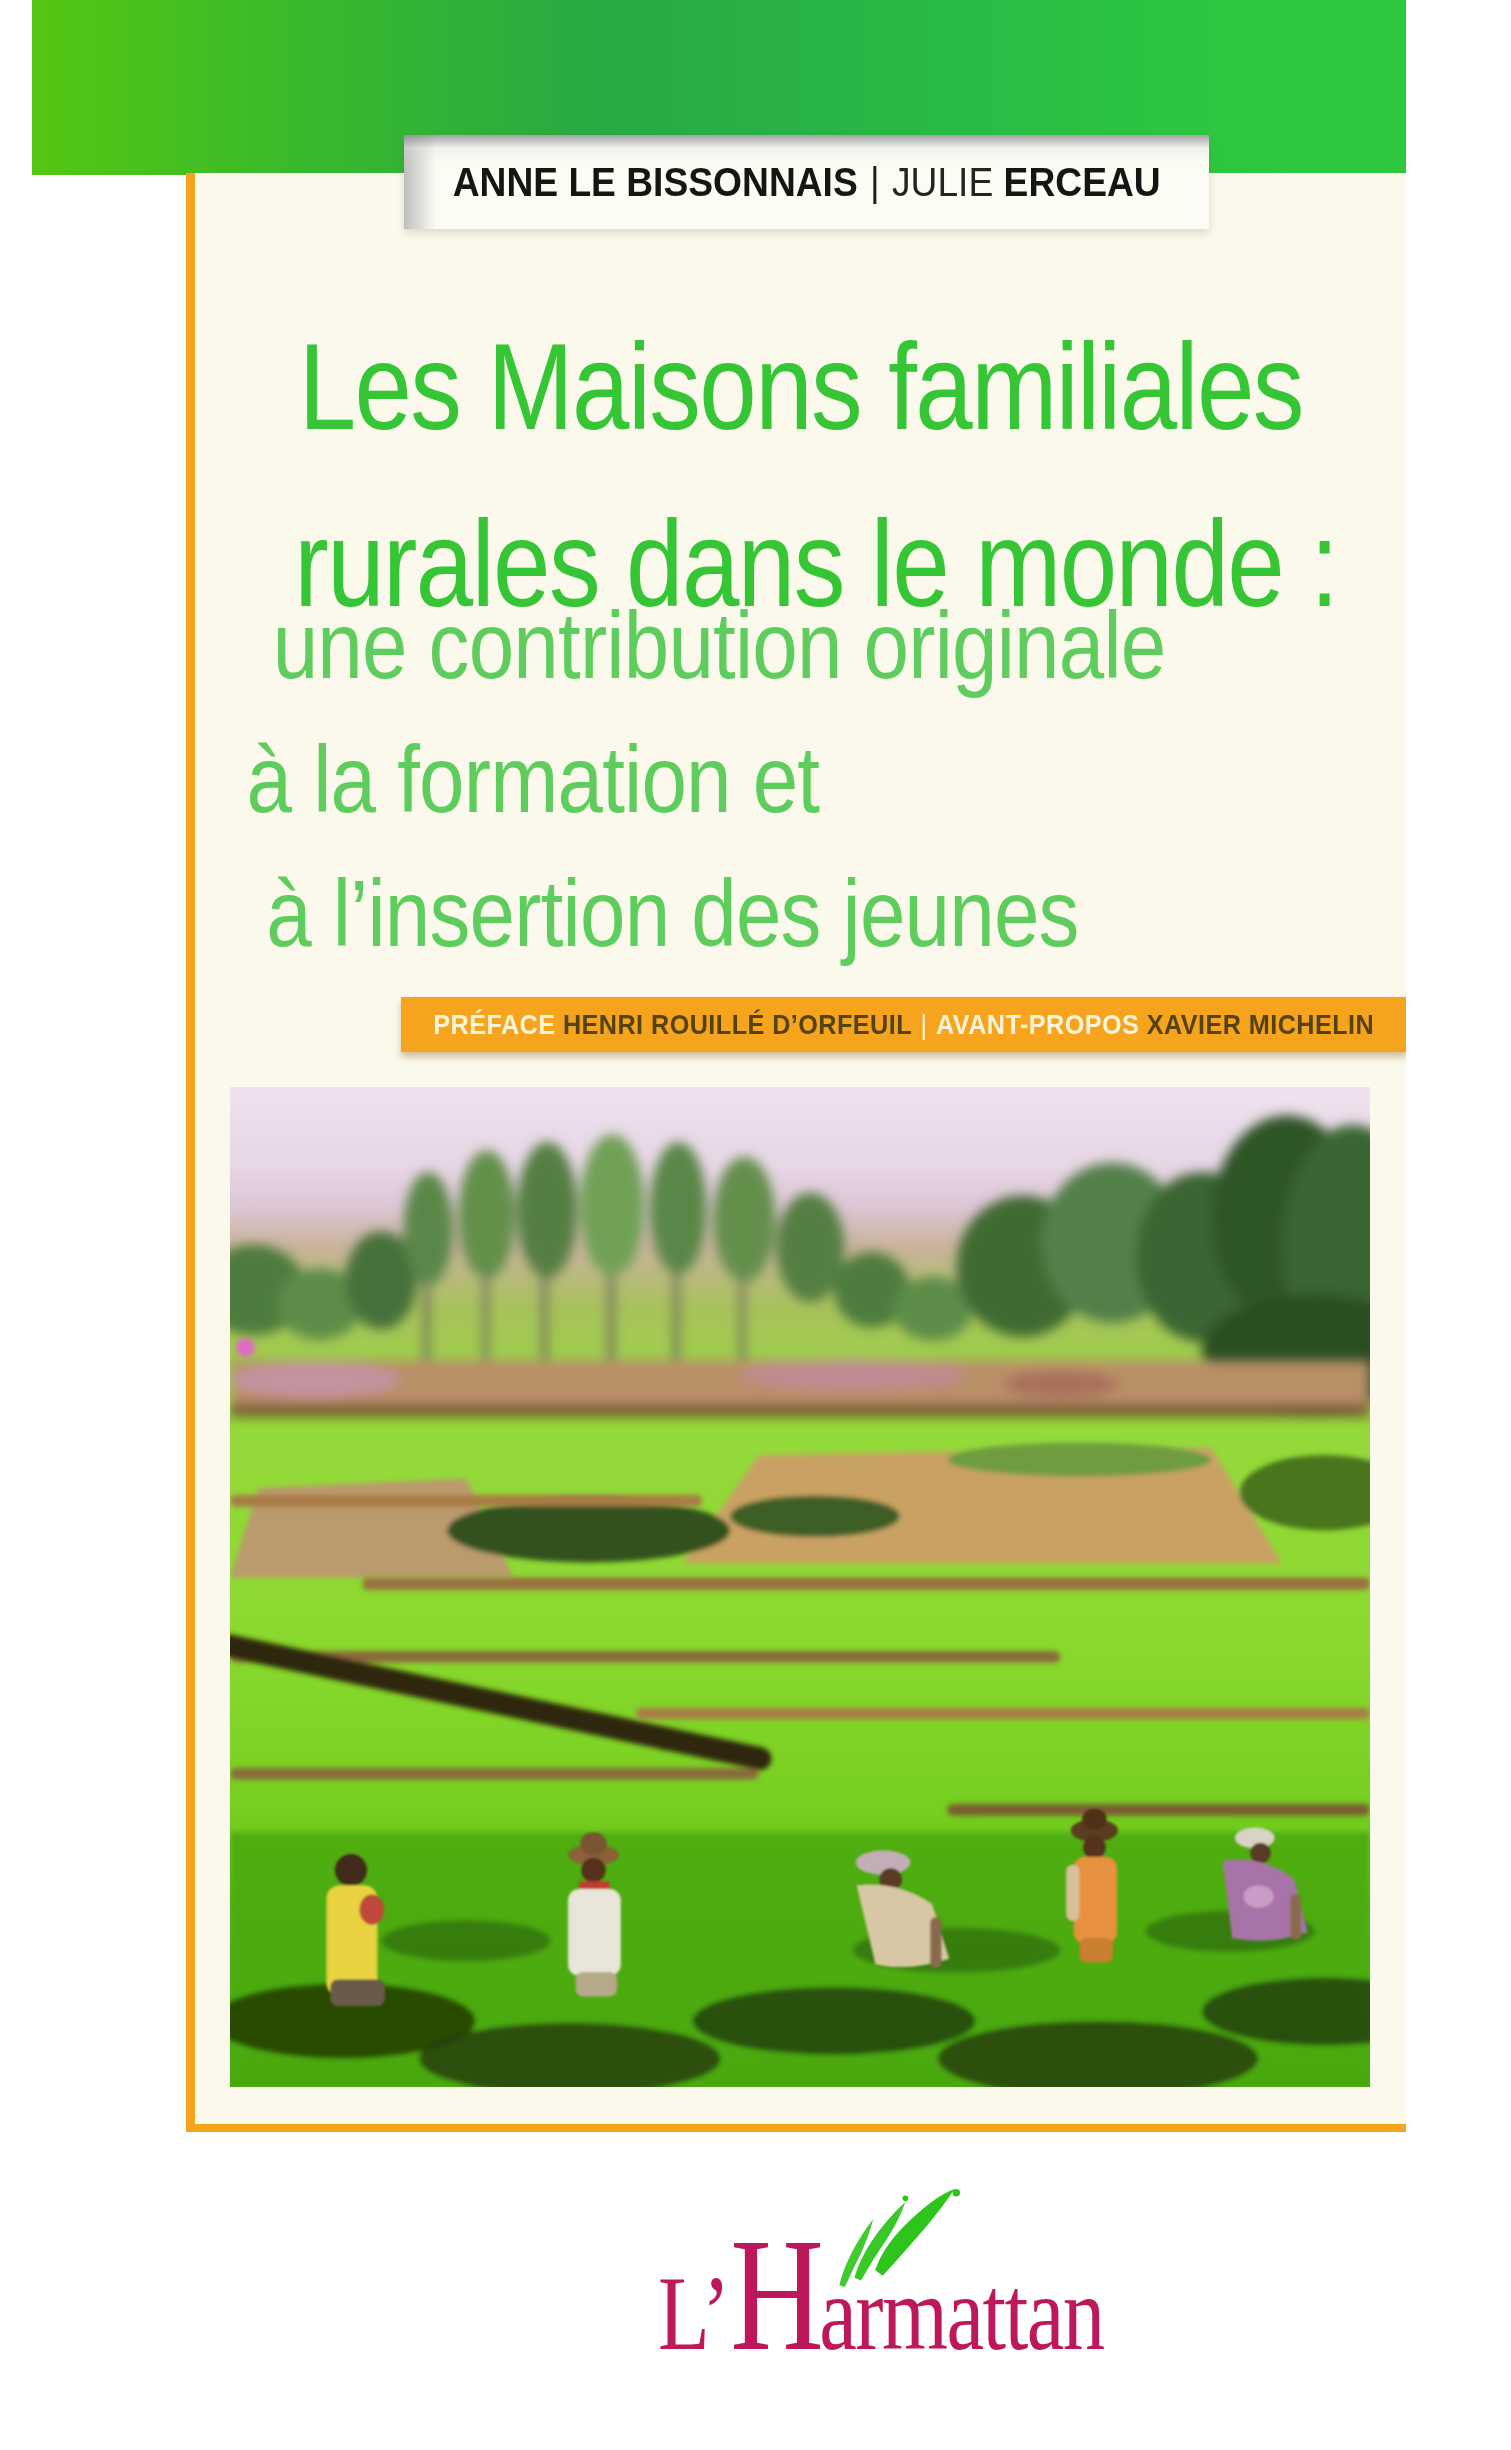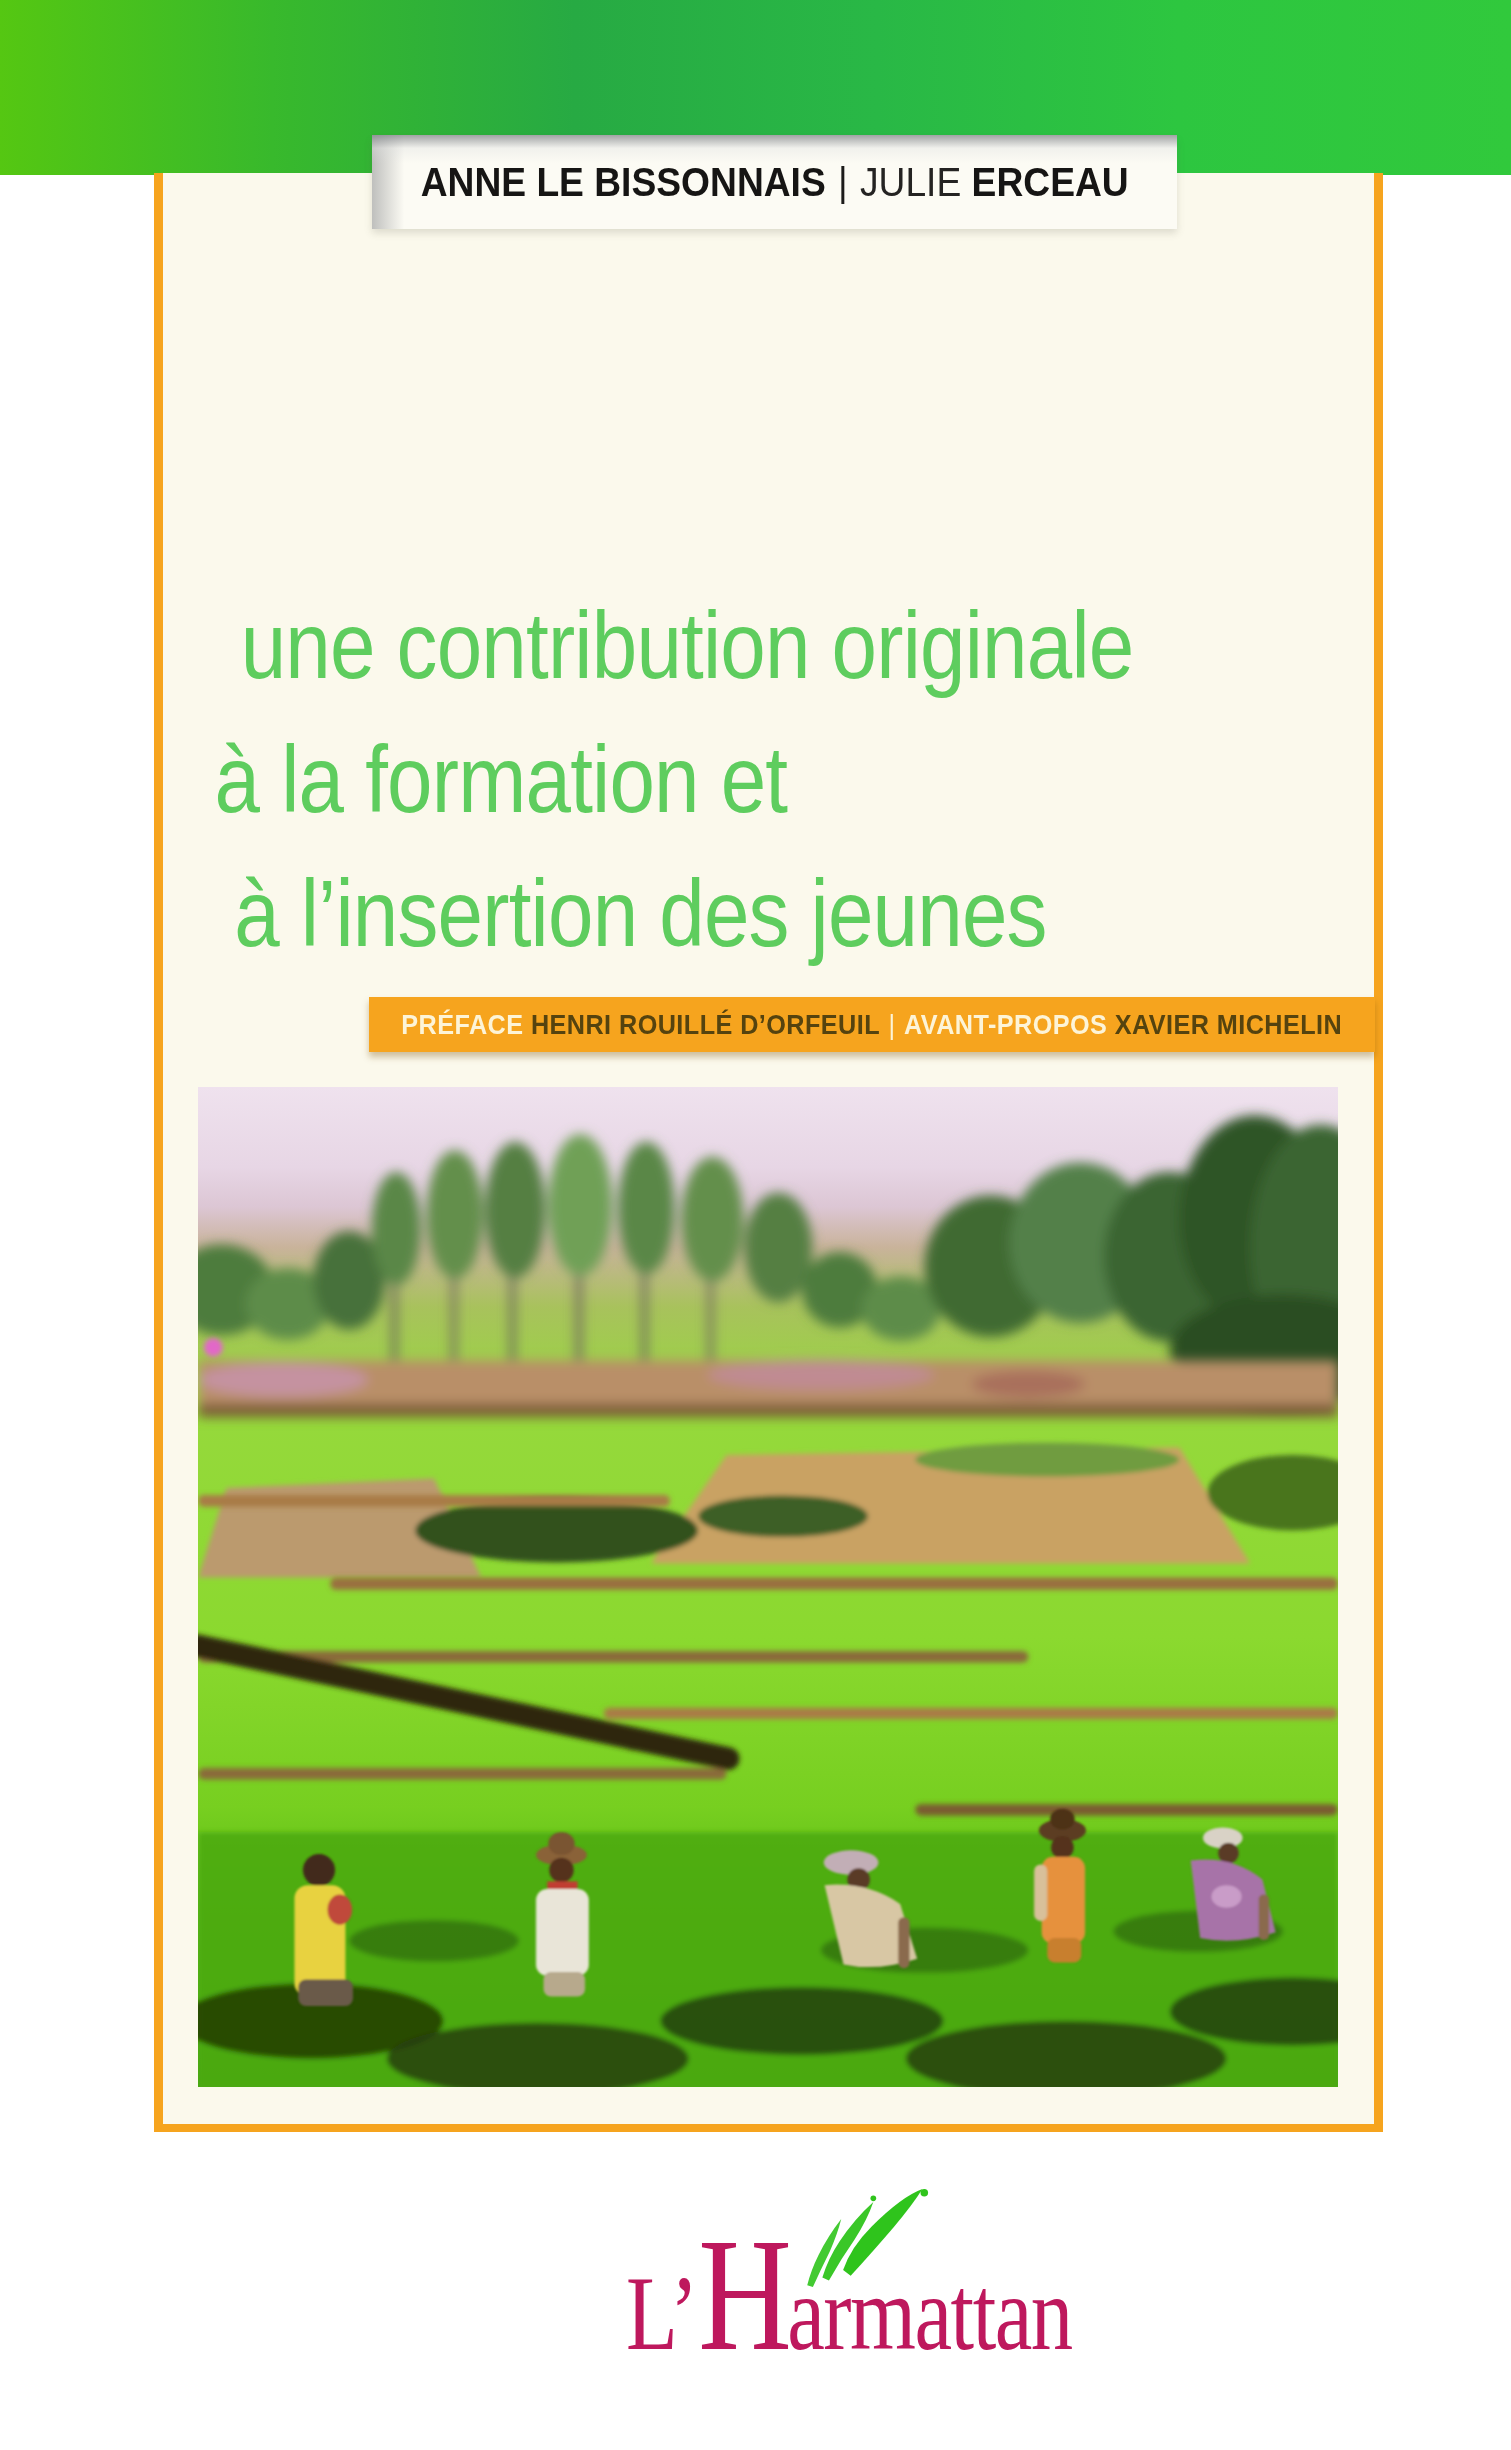--- a/index.html
+++ b/index.html
@@ -1,18 +1,18 @@
 <!DOCTYPE html>
 <html style="font-size:15px"><head>
 <meta charset="utf-8">
 <style>
   html,body{margin:0;padding:0;background:#ffffff;}
   .page{
-    position:relative;width:1511px;height:2450px;overflow:hidden;
-    background:#ffffff;font-family:"Liberation Sans",sans-serif;
+    position:relative;width:1374px;height:2450px;overflow:hidden;
+    background:#ffffff;font-family:"Liberation Sans",sans-serif;margin-left:32px;
   }
   
   .green-band{
     position:absolute;left:0;top:0;width:1511px;height:175px;z-index:1;
     background:linear-gradient(90deg,#55c712 0%,#38b92c 18%,#27aa43 38%,#29b846 58%,#2dc640 78%,#31c93c 100%);
   }
   
   .panel{
     position:absolute;left:154px;top:173px;width:1211px;height:1951px;z-index:2;
     background:#fbf9ec;
@@ -93,20 +93,24 @@
   <div class="green-band"></div>
 
   <div class="panel"></div>
 
   <div class="author-box">
     <div class="author-line">
       <span>ANNE LE BISSONNAIS</span><span class="sep">|</span><span class="light">JULIE </span><span>ERCEAU</span>
     </div>
   </div>
 
+  <div class="title-block">
+    <span class="title-line">Les Maisons familiales</span><br>
+    <span class="title-line">rurales dans le monde :</span>
+  </div>
 
   <div class="subtitle-block">
     <span class="subtitle-line">une contribution originale</span><br>
     <span class="subtitle-line">à la formation et</span><br>
     <span class="subtitle-line">à l’insertion des jeunes</span>
   </div>
 
   <div class="preface-band">
     <div class="preface-inner">
       <span class="lt">PRÉFACE </span><span class="dk">HENRI ROUILLÉ D’ORFEUIL</span><span class="psep">|</span><span class="lt">AVANT-PROPOS </span><span class="dk">XAVIER MICHELIN</span>

